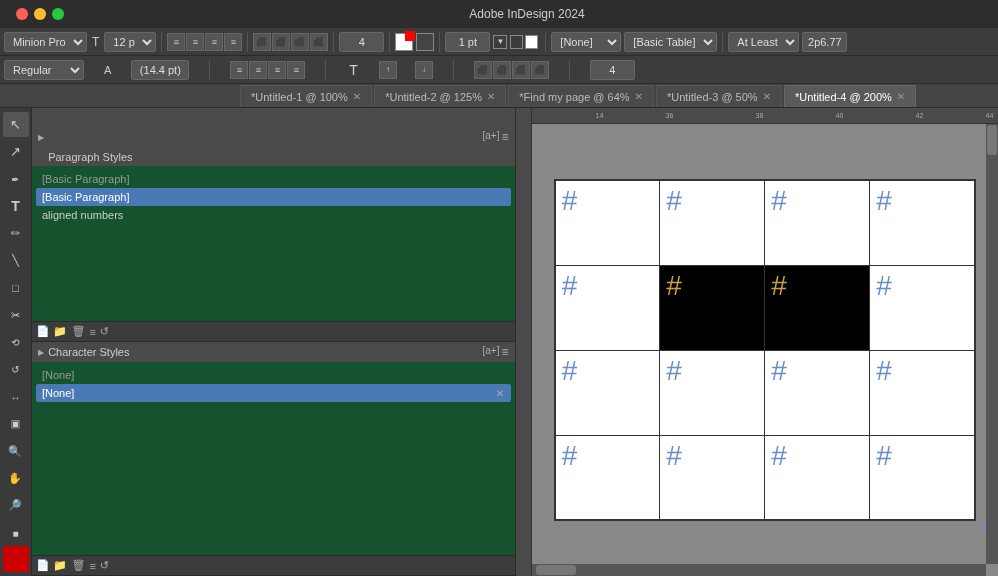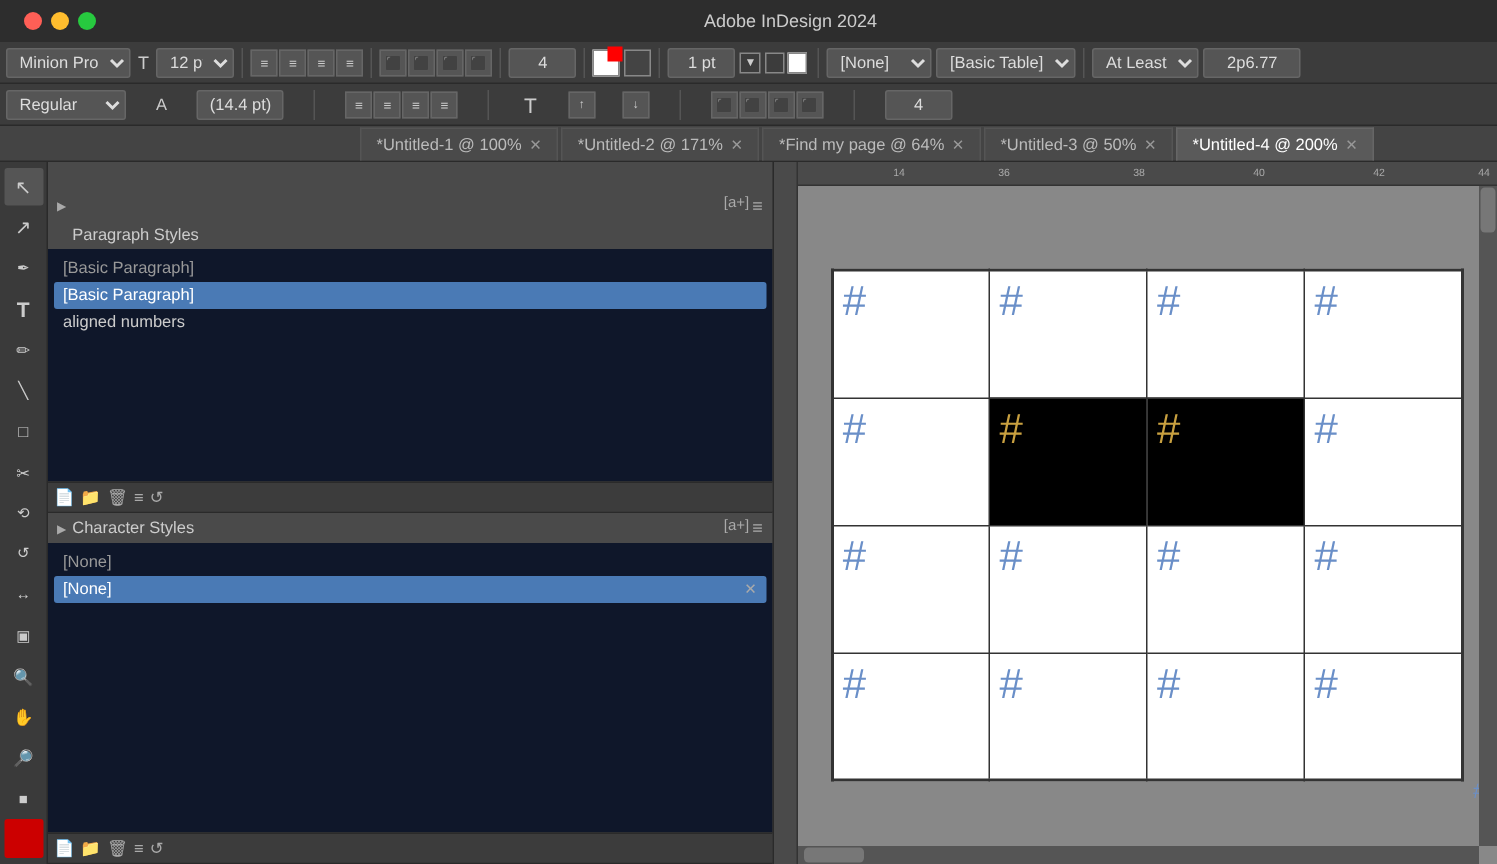--- a/index.html
+++ b/index.html
@@ -42,21 +42,21 @@
     
     .tools-sidebar { width: 32px; background: #3a3a3a; border-right: 1px solid #2a2a2a; display: flex; flex-direction: column; align-items: center; padding: 4px 0; gap: 2px; flex-shrink: 0; }
     .tool-btn { width: 26px; height: 26px; display: flex; align-items: center; justify-content: center; color: #ccc; font-size: 13px; cursor: pointer; border-radius: 2px; }
     .tool-btn.active { background: #555; }
 
     
     .panels-area { flex: 1; display: flex; flex-direction: column; overflow: hidden; }
 
     .panel { border-bottom: 1px solid #2a2a2a; }
     .panel-header { background: #4a4a4a; padding: 3px 6px; font-size: 11px; color: #ccc; display: flex; align-items: center; gap: 4px; cursor: pointer; }
-    .panel-content { background: #0f172a; padding: 4px; }
+    .panel-content { background: #14532d; padding: 4px; }
 
     .style-item { padding: 3px 6px; font-size: 11px; color: #ccc; cursor: pointer; border-radius: 2px; }
     .style-item.selected { background: #4a7ab5; color: #fff; }
 
     .panel-icons { margin-left: auto; display: flex; gap: 2px; }
 
     
     .canvas-area { flex: 1; background: #666; overflow: hidden; position: relative; display: flex; align-items: center; justify-content: center; }
 
     .ruler-h { position: absolute; top: 0; left: 0; right: 0; height: 16px; background: #4a4a4a; border-bottom: 1px solid #333; display: flex; align-items: center; }
@@ -152,21 +152,21 @@
   </select>
   <select class="tb-select" style="min-width:80px;">
     <option>[Basic Table]</option>
   </select>
 
   <div class="tb-separator"></div>
 
   <select class="tb-select" style="min-width:60px;">
     <option>At Least</option>
   </select>
-  <input class="tb-input" style="width: 65px;" value="2p6.77">
+  <input class="tb-input" style="width: 45px;" value="2p6.77">
 </div>
 
 <div class="toolbar2">
   <select class="tb-select" style="min-width:80px;">
     <option>Regular</option>
   </select>
 
   <span style="font-size:11px;color:#ccc;margin:0 2px;">A</span>
   <input class="tb-input" value="(14.4 pt)" style="width: 58px;">
 
@@ -198,21 +198,21 @@
 
   <input class="tb-input" value="4" style="">
 </div>
 
 <div class="tabbar">
   <div class="tab">
     <span>*Untitled-1 @ 100%</span>
     <span class="tab-close">✕</span>
   </div>
   <div class="tab">
-    <span>*Untitled-2 @ 171%</span>
+    <span>*Untitled-2 @ 125%</span>
     <span class="tab-close">✕</span>
   </div>
   <div class="tab">
     <span>*Find my page @ 64%</span>
     <span class="tab-close">✕</span>
   </div>
   <div class="tab">
     <span>*Untitled-3 @ 50%</span>
     <span class="tab-close">✕</span>
   </div>

